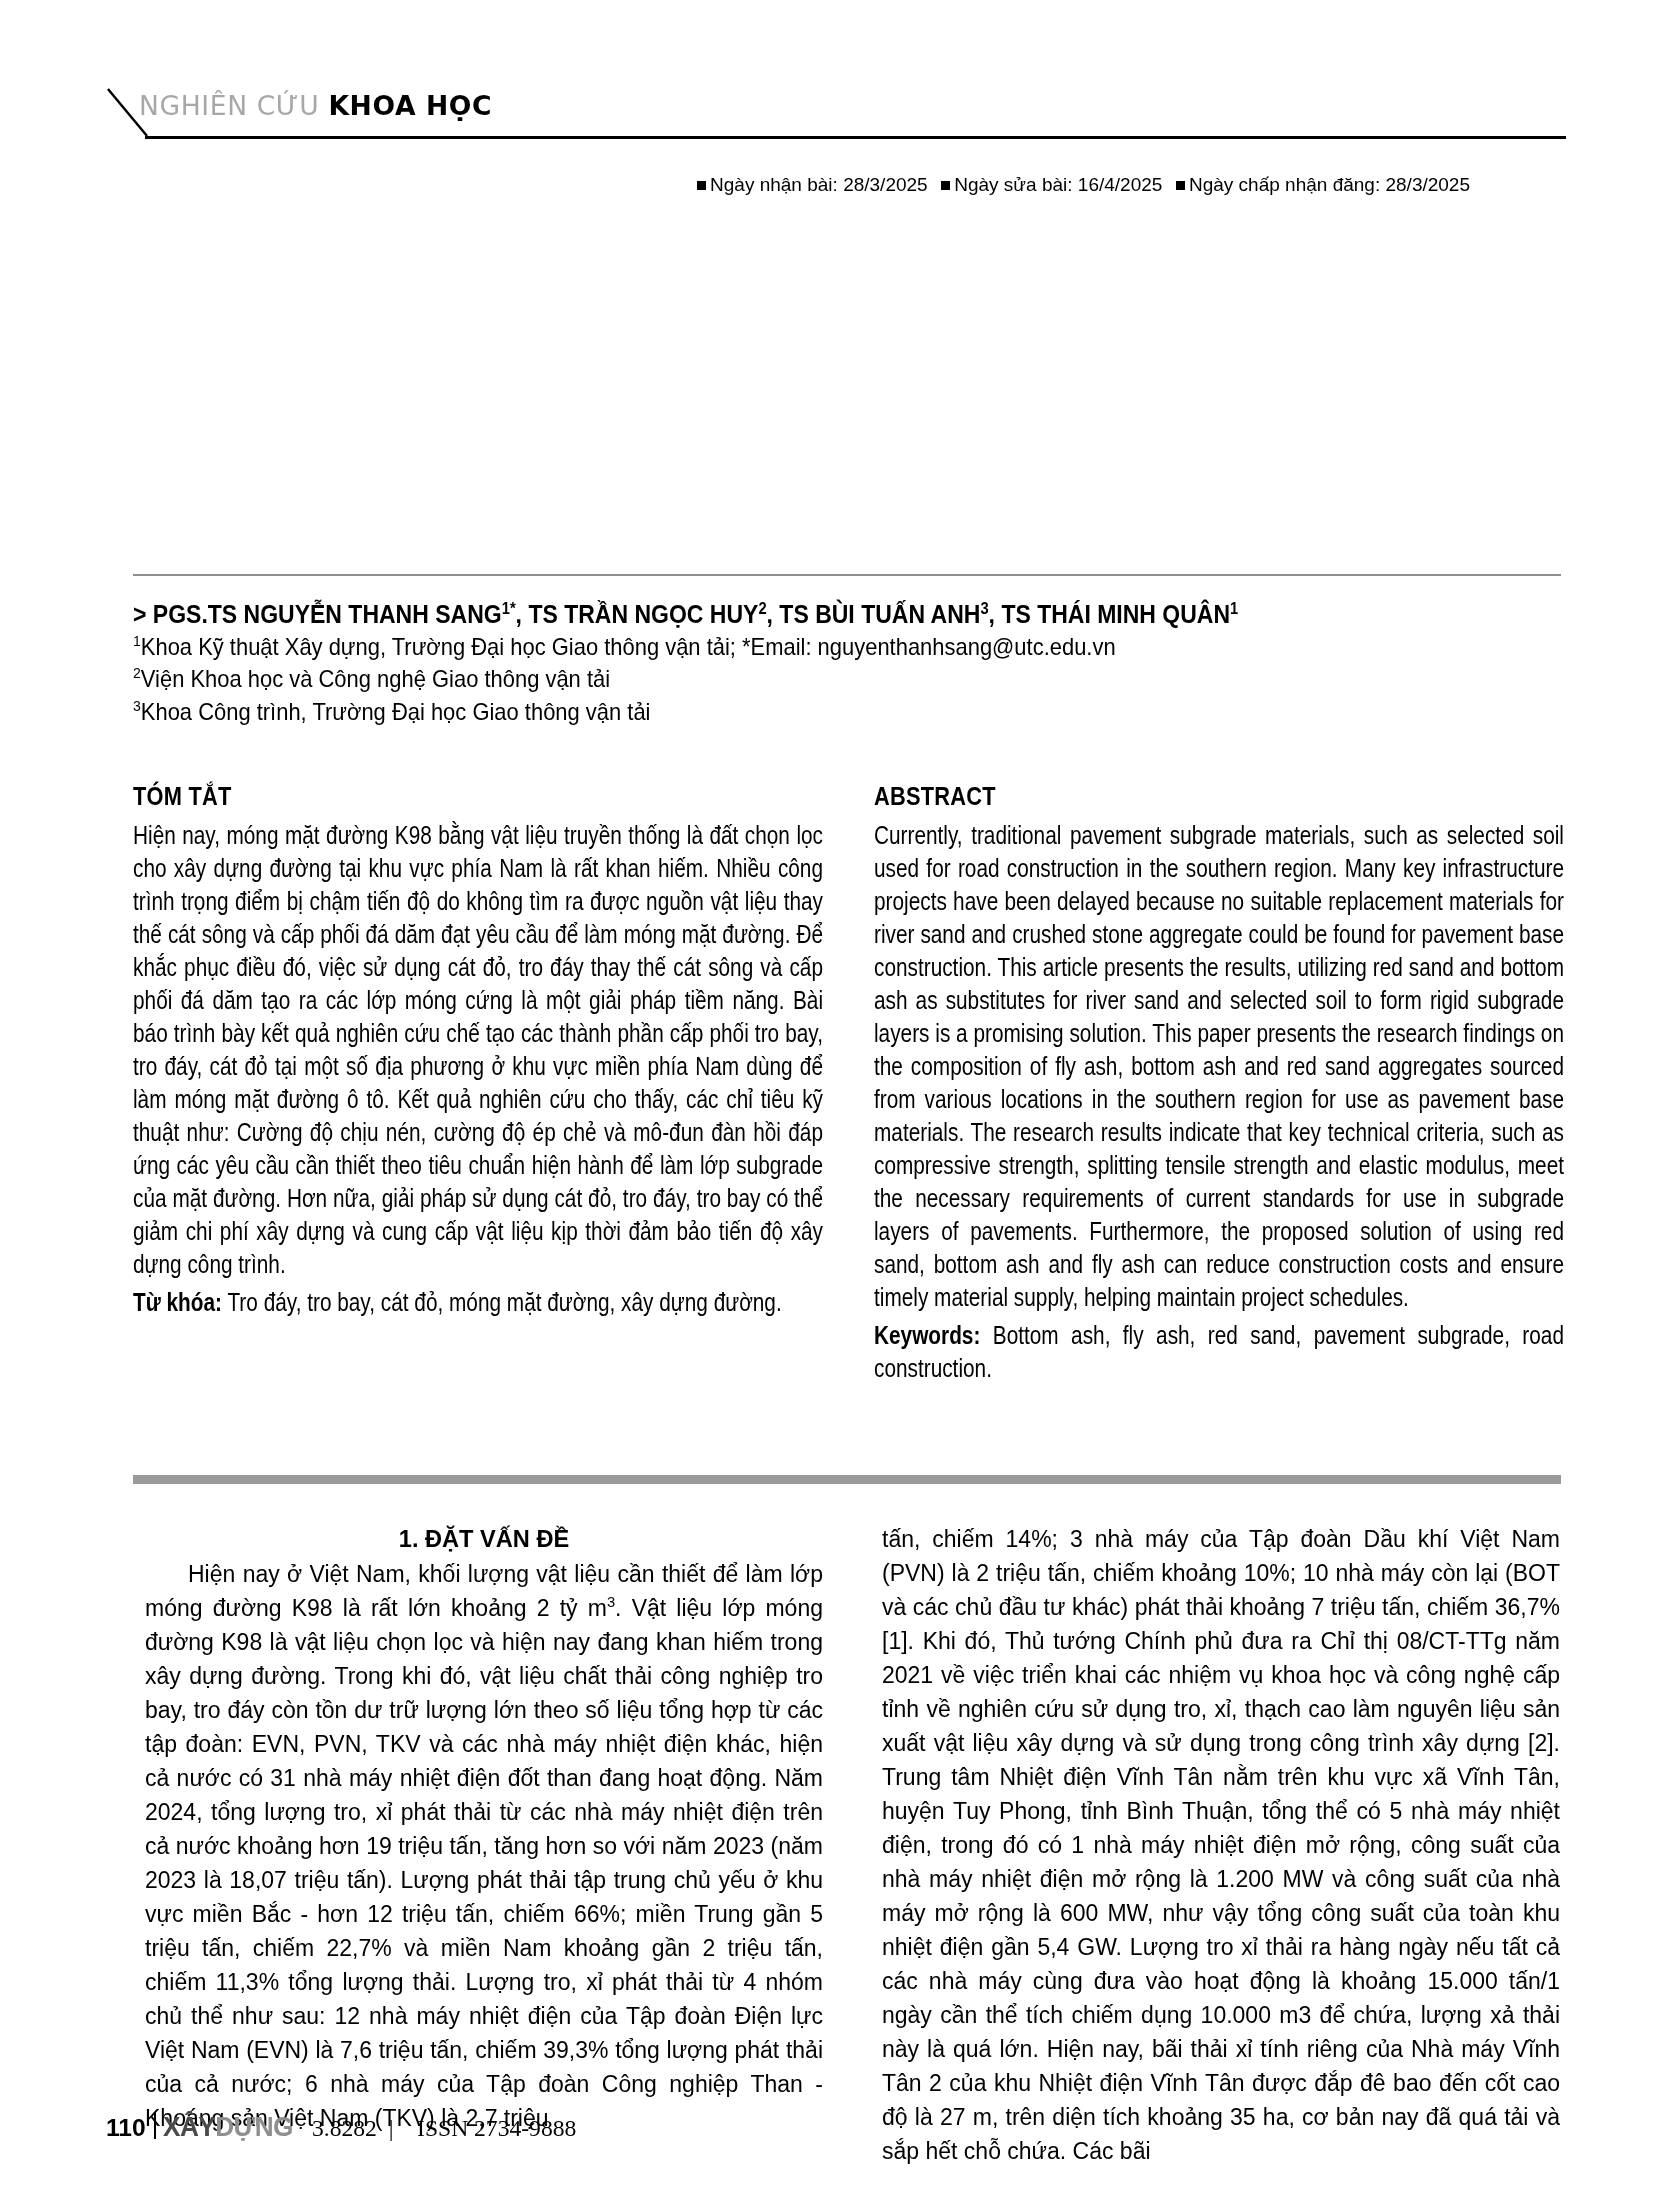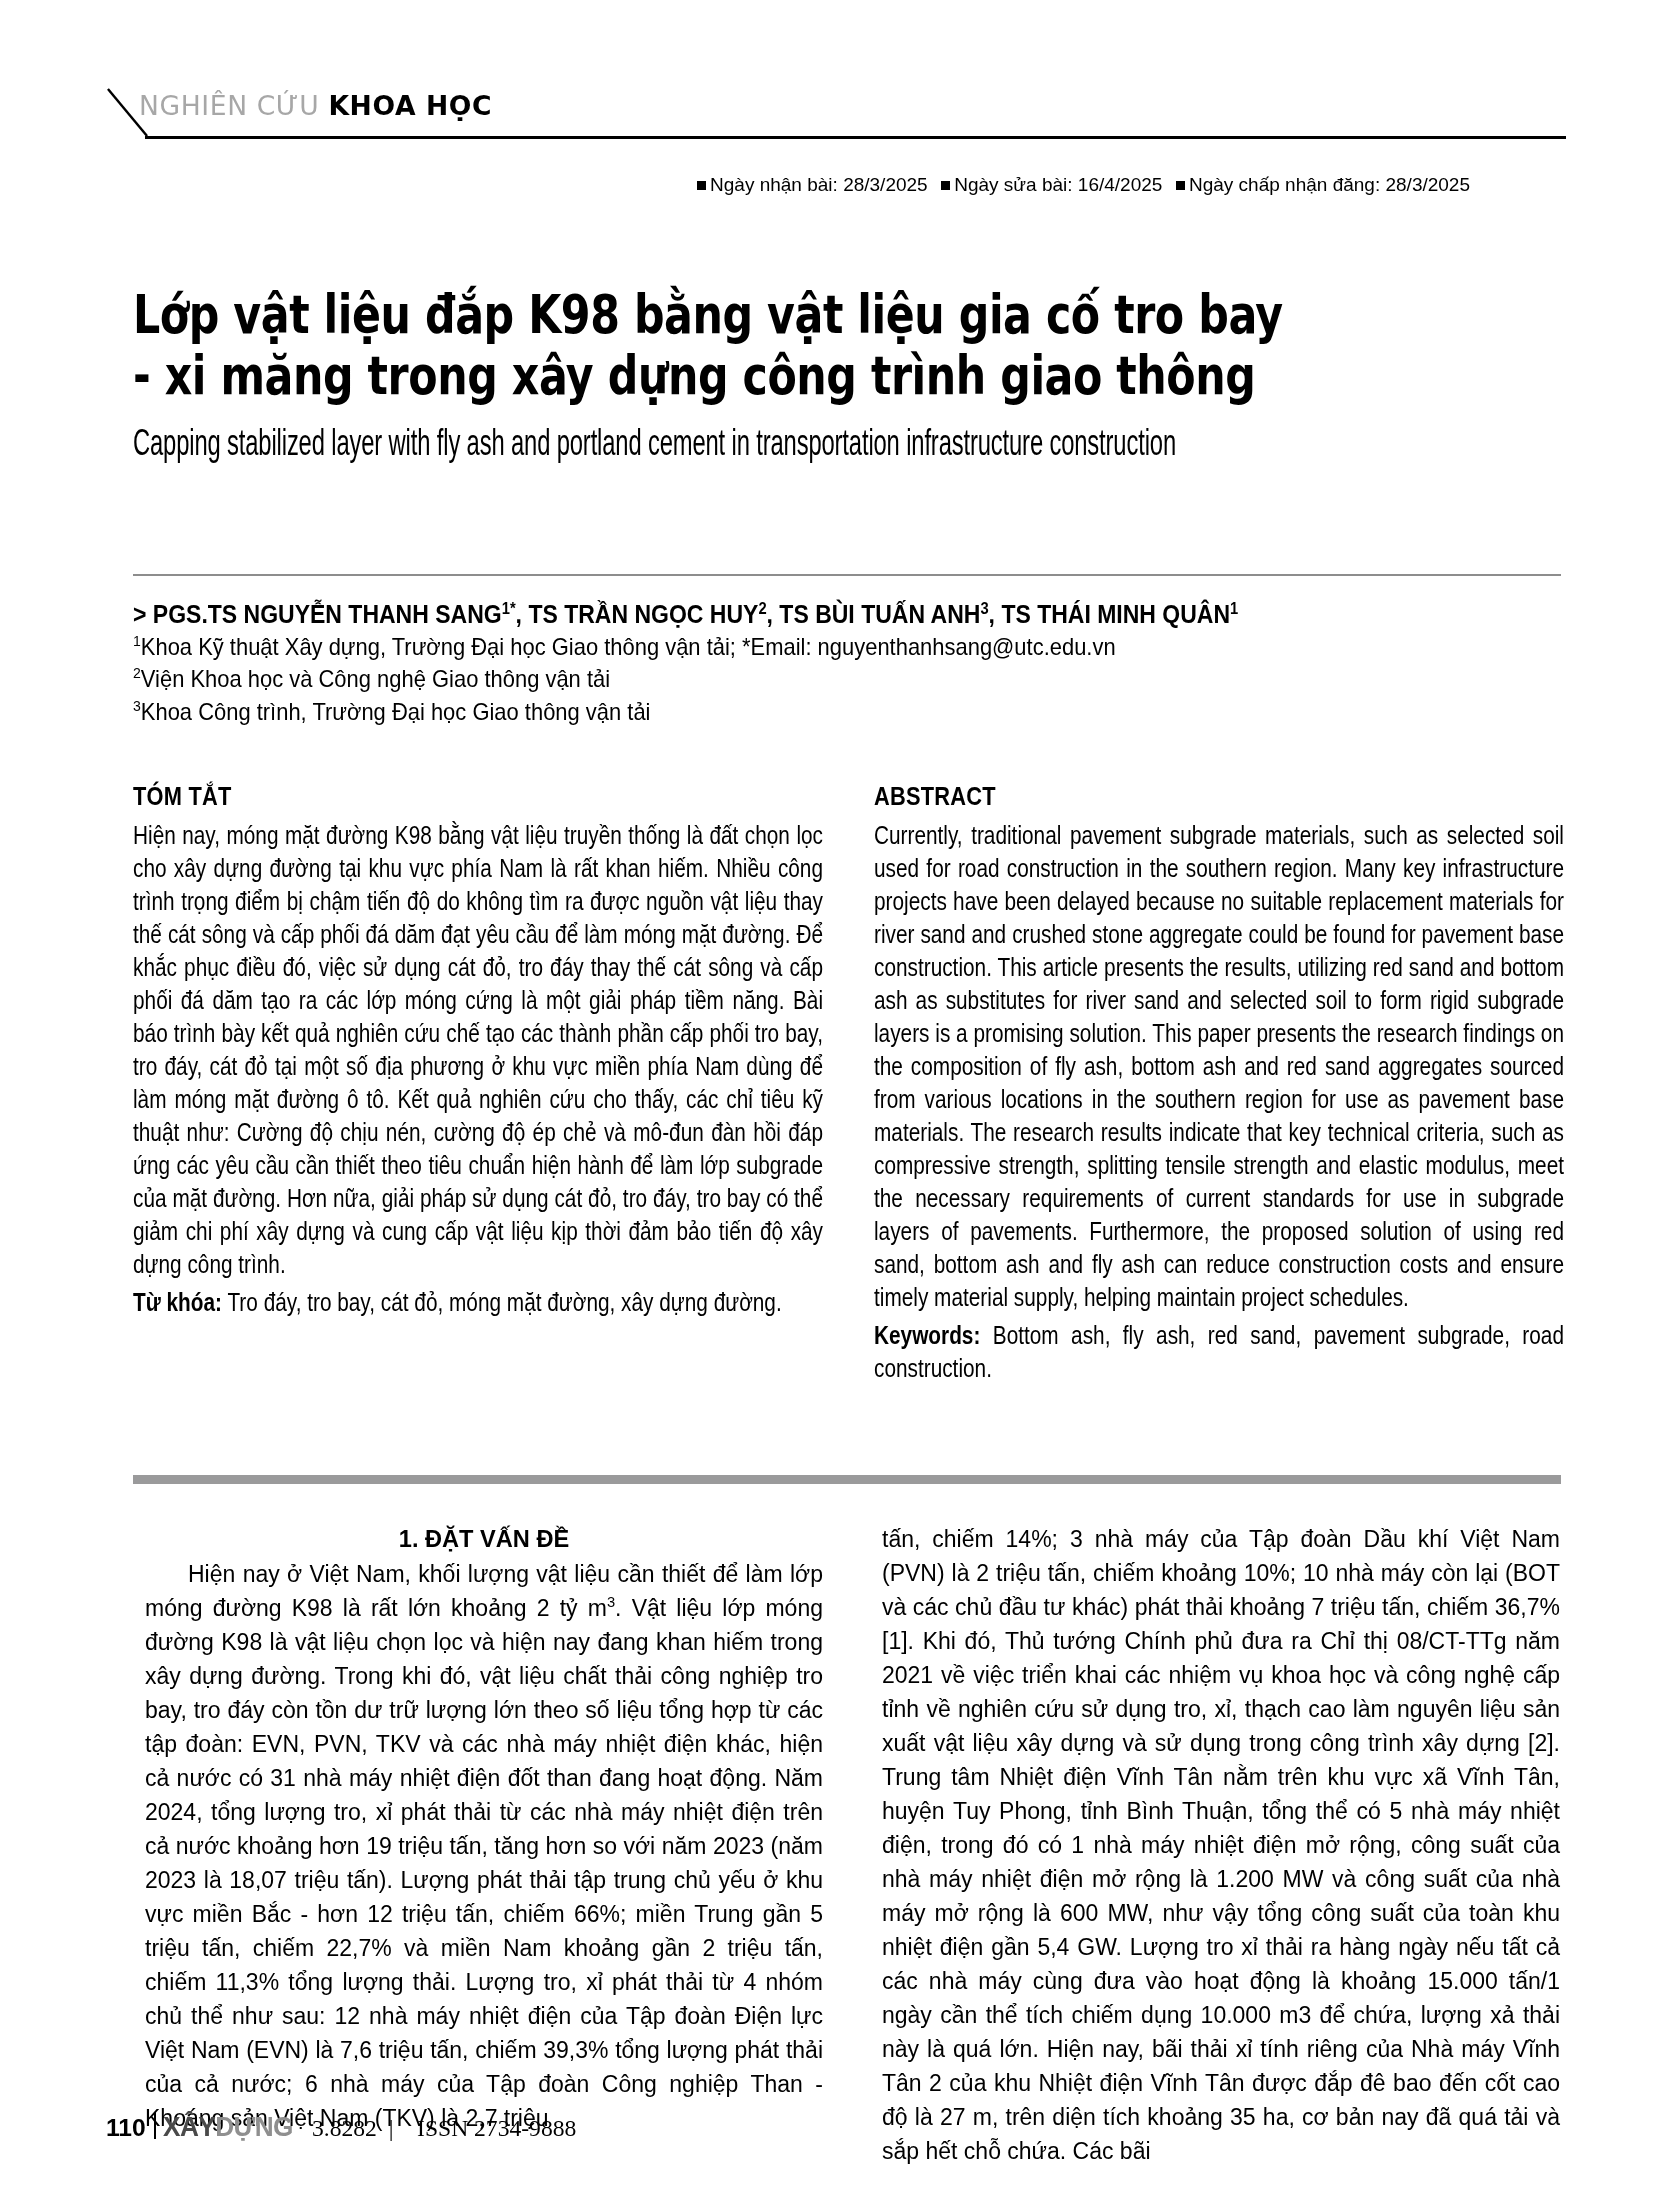--- a/index.html
+++ b/index.html
@@ -280,25 +280,20 @@
   <div class="runhead">
     <svg class="runhead-slash" viewBox="0 0 44 52">
       <line x1="2" y1="2" x2="42" y2="50" stroke="#000" stroke-width="2.5"></line>
     </svg>
     <div class="runhead-text"><span class="runhead-light">NGHIÊN CỨU </span><span class="runhead-bold">KHOA HỌC</span></div>
     <div class="runhead-rule"></div>
   </div>
 
   <div class="dates"><span class="sq first"></span><span>Ngày nhận bài: </span><span>28/3/2025</span><span class="sq"></span><span>Ngày sửa bài: </span><span>16/4/2025</span><span class="sq"></span><span>Ngày chấp nhận đăng: </span><span>28/3/2025</span></div>
 
-  <div class="title-block">
-    <div class="title-vn">Lớp vật liệu đắp K98 bằng vật liệu gia cố tro bay</div>
-    <div class="title-vn">- xi măng trong xây dựng công trình giao thông</div>
-    <div class="title-en">Capping stabilized layer with fly ash and portland cement in transportation infrastructure construction</div>
-  </div>
   <div class="title-rule"></div>
 
   <div class="authors">
     <div class="authors-line">&gt; PGS.TS NGUYỄN THANH SANG<sup>1*</sup>, TS TRẦN NGỌC HUY<sup>2</sup>, TS BÙI TUẤN ANH<sup>3</sup>, TS THÁI MINH QUÂN<sup>1</sup></div>
     <div class="aff"><sup>1</sup>Khoa Kỹ thuật Xây dựng, Trường Đại học Giao thông vận tải; *Email: nguyenthanhsang@utc.edu.vn</div>
     <div class="aff"><sup>2</sup>Viện Khoa học và Công nghệ Giao thông vận tải</div>
     <div class="aff"><sup>3</sup>Khoa Công trình, Trường Đại học Giao thông vận tải</div>
   </div>
 
   <div class="abs-wrap">

